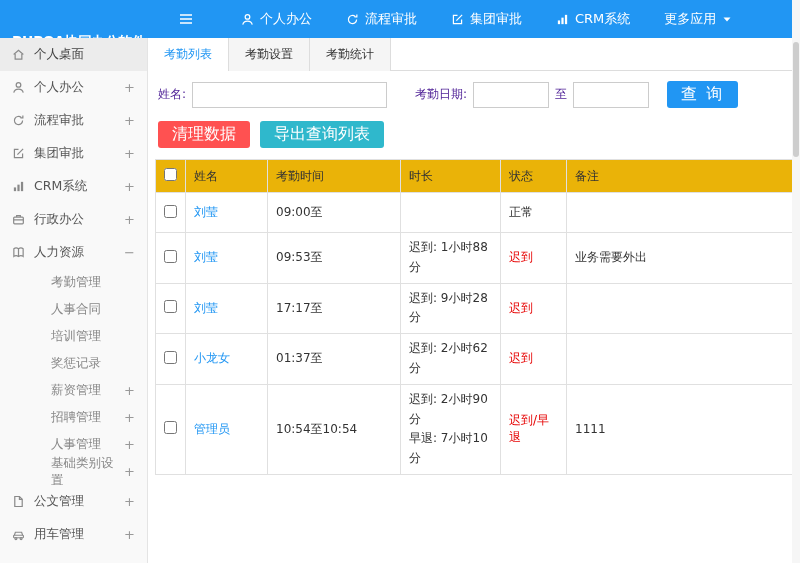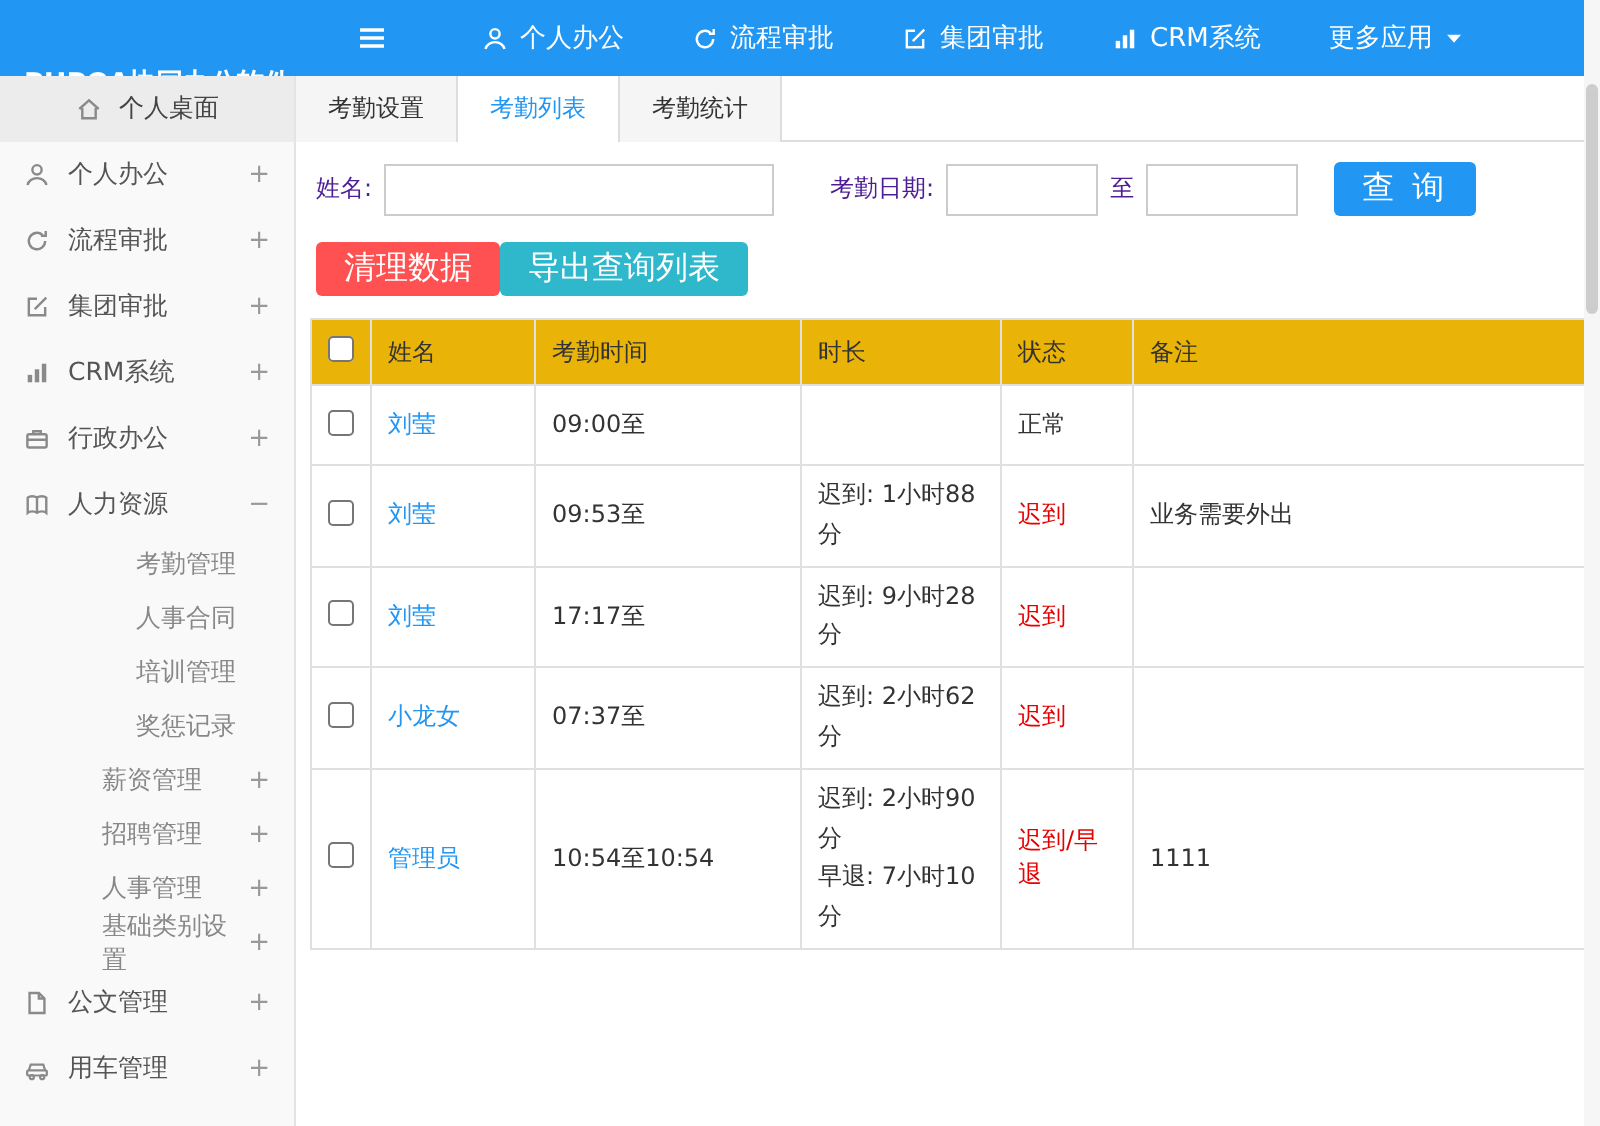--- a/index.html
+++ b/index.html
@@ -15,40 +15,40 @@
   
   .topbar{ height:38px; background:var(--topbar); display:flex; align-items:center; color:#fff; }
   .brand{ width:148px; padding-left:12px; font-size:13.5px; font-weight:bold; white-space:nowrap;margin-top:46px; }
   .hamburger{ padding:0 30px; display:flex; align-items:center; cursor:pointer; height:38px; }
   .topnav{ display:flex; align-items:center; height:38px; }
   .nav-item{ display:flex; align-items:center; gap:6px; padding:0 17px; height:38px; cursor:pointer; font-size:13px; white-space:nowrap; }
   .icon{ display:inline-flex; align-items:center; justify-content:center; }
   
   .layout{ display:flex; height:525px; }
   .sidebar{ width:148px; background:#f9f9f9; border-right:1px solid #e4e4e4; overflow:hidden; flex-shrink:0; }
-  .side-item{ height:33px; display:flex; align-items:center; padding:0 12px 0 12px; color:#555; cursor:pointer; font-size:12.5px;justify-content:center; }
+  .side-item{ height:33px; display:flex; align-items:center; padding:0 12px 0 12px; color:#555; cursor:pointer; font-size:12.5px; }
   .side-item .icon{ margin-right:9px; color:#8a8a8a; }
   .side-item .suffix{ margin-left:auto; color:#999; font-size:13px; }
   .side-item.sub{ height:27px; padding-left:51px; color:#888; }
   .side-item.active{ background:#ececec; color:#444; }
   
   .main{ flex:1; display:flex; flex-direction:column; overflow:hidden; background:#fff; }
   .tabs{ display:flex; border-bottom:1px solid #ddd; background:#fff; height:33px; flex-shrink:0; }
   .tab{ padding:0 16px; line-height:32px; height:33px; background:#f5f5f5; border-right:1px solid #ddd; cursor:pointer; color:#333; }
   .tab:first-child{ border-left:none; }
   .tab.active{ background:#fff; color:var(--accent); }
   .filter-row{ display:flex; align-items:center; padding:10px 10px 9px 10px; gap:6px; flex-shrink:0; }
   .filter-row label, .filter-row .to{ color:#4c1d95; white-space:nowrap; }
   .date-label{ margin-left:22px; }
   input.text{ height:26px; border:1px solid #ccc; background:#fff; padding:0 6px; font-family:inherit; font-size:12px; outline:none; }
   .name-input{ width:195px; }
   .date-input{ width:76px; background:#f5f5f5; }
   .btn{ border:none; color:#fff; height:27px; padding:0 14px; border-radius:3px; font-size:16px; cursor:pointer; font-family:inherit; white-space:nowrap; }
   .btn-search{ background:var(--accent); margin-left:12px; letter-spacing:2px; }
-  .toolbar{ padding:4px 10px 11px 10px; display:flex; flex-shrink:0; }
+  .toolbar{ padding:4px 10px 11px 10px; display:flex; gap:10px; flex-shrink:0; }
   .btn-danger{ background:var(--danger); }
   .btn-export{ background:var(--export); }
   
   .table-wrap{ flex:1; padding:0 0 0 7px; overflow:hidden; }
   table{ width:100%; border-collapse:collapse; table-layout:fixed; }
   th,td{ border:1px solid #e0e0e0; text-align:left; padding:5px 8px; font-size:12px; font-weight:normal; vertical-align:middle; word-break:break-all; }
   thead th{ background:#eab308; height:33px; color:#333; }
   tbody td{ height:40px; color:#333; background:#fff; }
   .col-check{ text-align:center; }
   .name-link{ color:var(--accent); text-decoration:none; cursor:pointer; }
@@ -239,22 +239,22 @@
             <circle cx="9.8" cy="11.4" r="1.1"></circle>
           </svg>
         </span>
         <span class="side-label">用车管理</span>
         <span class="suffix">+</span>
       </div>
     </aside>
 
   <main class="main">
     <div class="tabs">
+        <div class="tab active">考勤列表</div>
         <div class="tab">考勤设置</div>
-        <div class="tab active">考勤列表</div>
         <div class="tab">考勤统计</div>
       </div>
 
     <div class="filter-row">
       <label>姓名:</label>
       <input type="text" class="text name-input" value="" style="">
       <label class="date-label">考勤日期:</label>
       <input type="text" class="text date-input" value="" style="">
       <span class="to">至</span>
       <input type="text" class="text date-input" value="" style="">
@@ -311,21 +311,21 @@
               <td>17:17至</td>
               <td>
                 <div class="duration-line">迟到: 9小时28分</div>
               </td>
               <td class="status-red">迟到</td>
               <td></td>
             </tr>
             <tr>
               <td class="col-check"><input type="checkbox" style=""></td>
               <td><a class="name-link">小龙女</a></td>
-              <td>07:37至</td>
+              <td>01:37至</td>
               <td>
                 <div class="duration-line">迟到: 2小时62分</div>
               </td>
               <td class="status-red">迟到</td>
               <td></td>
             </tr>
             <tr>
               <td class="col-check"><input type="checkbox" style=""></td>
               <td><a class="name-link">管理员</a></td>
               <td>10:54至10:54</td>

